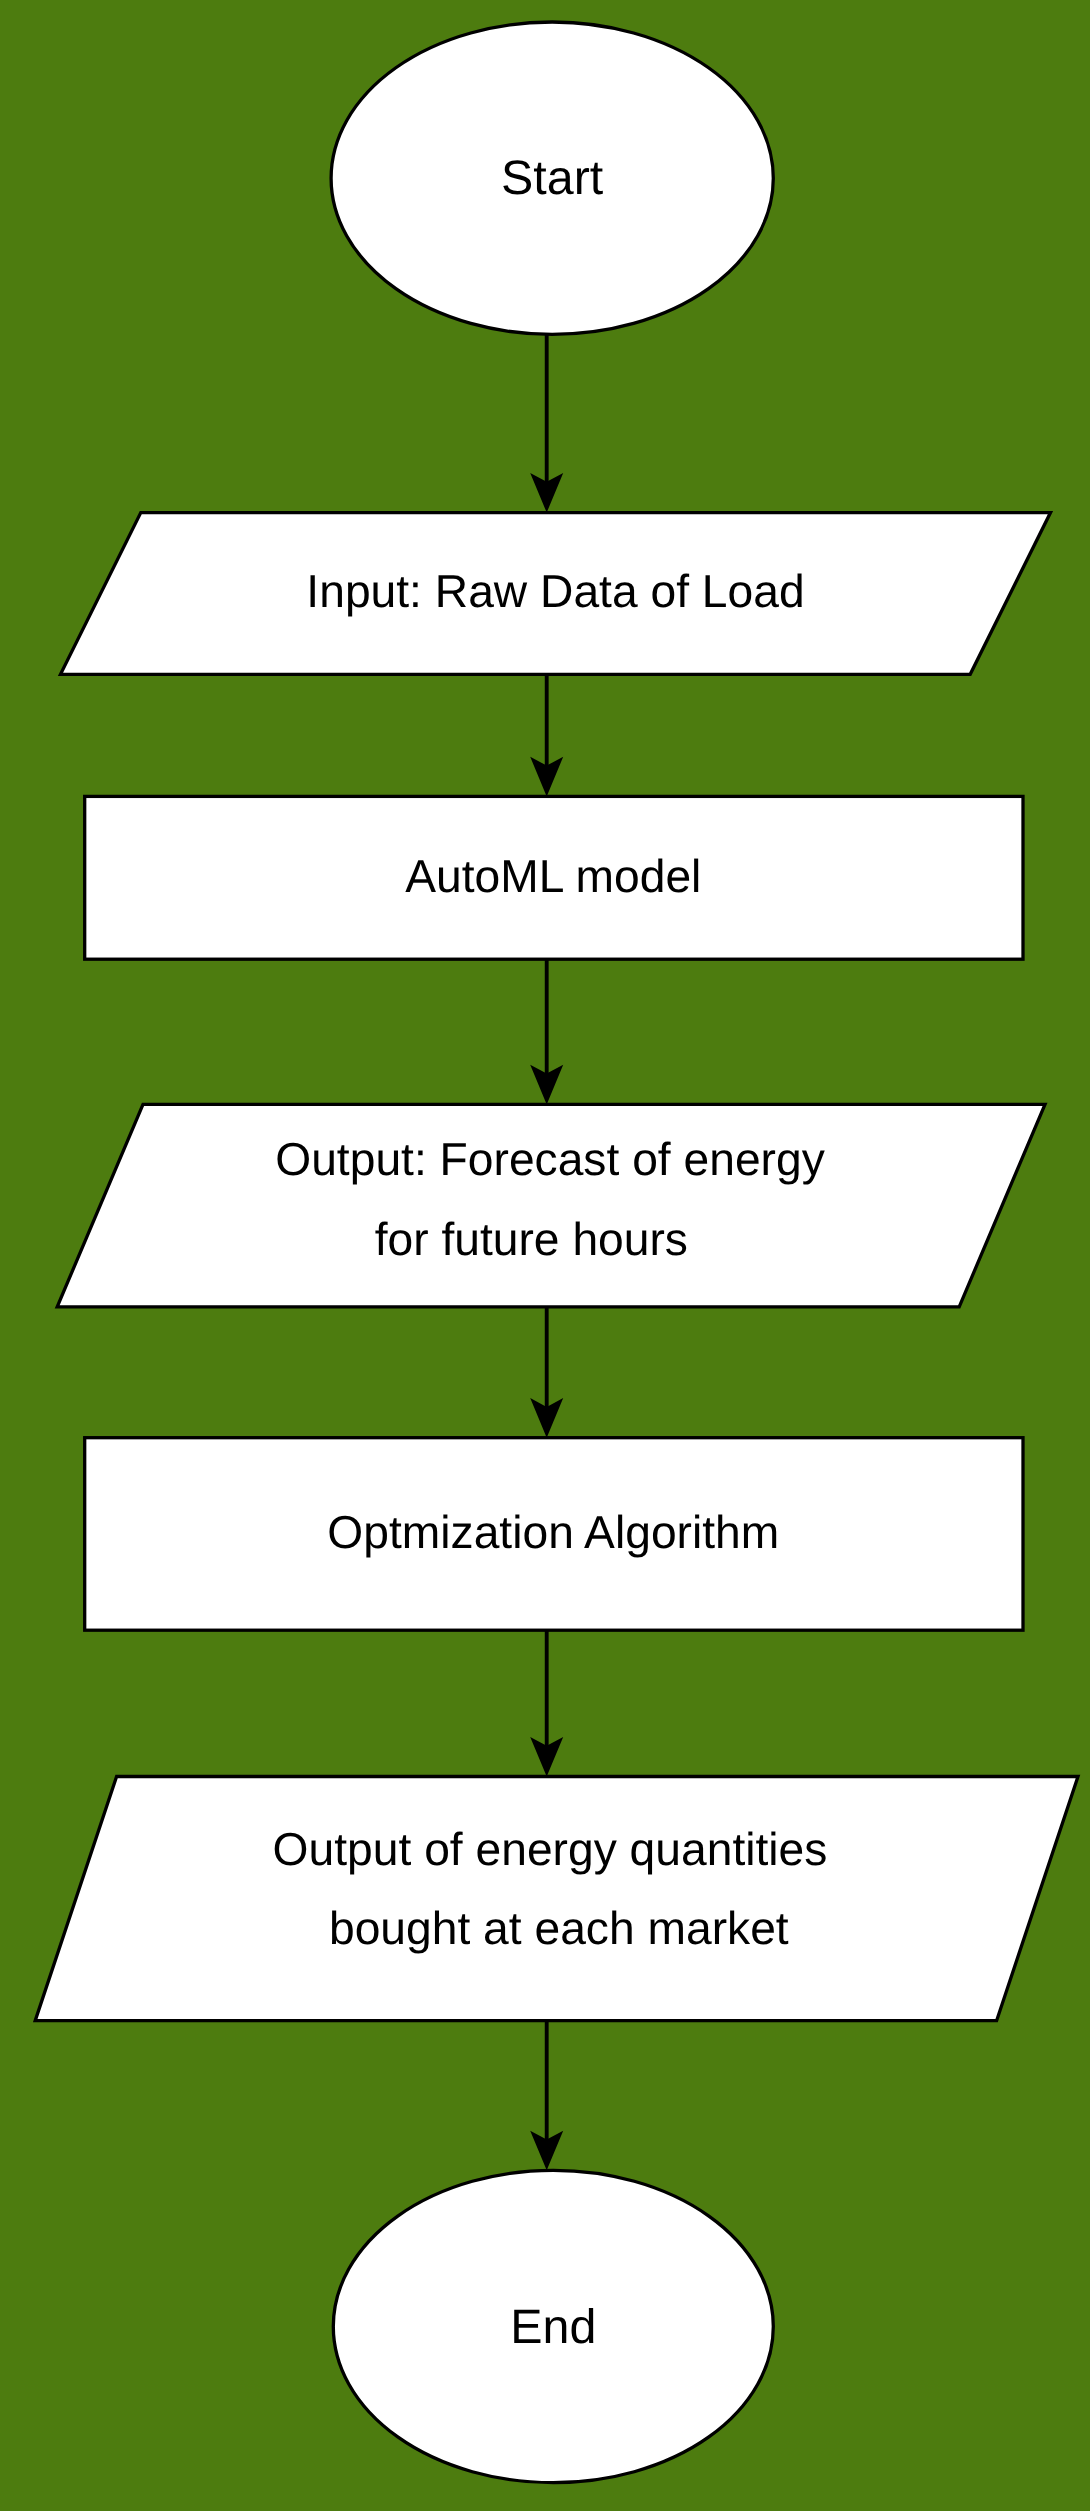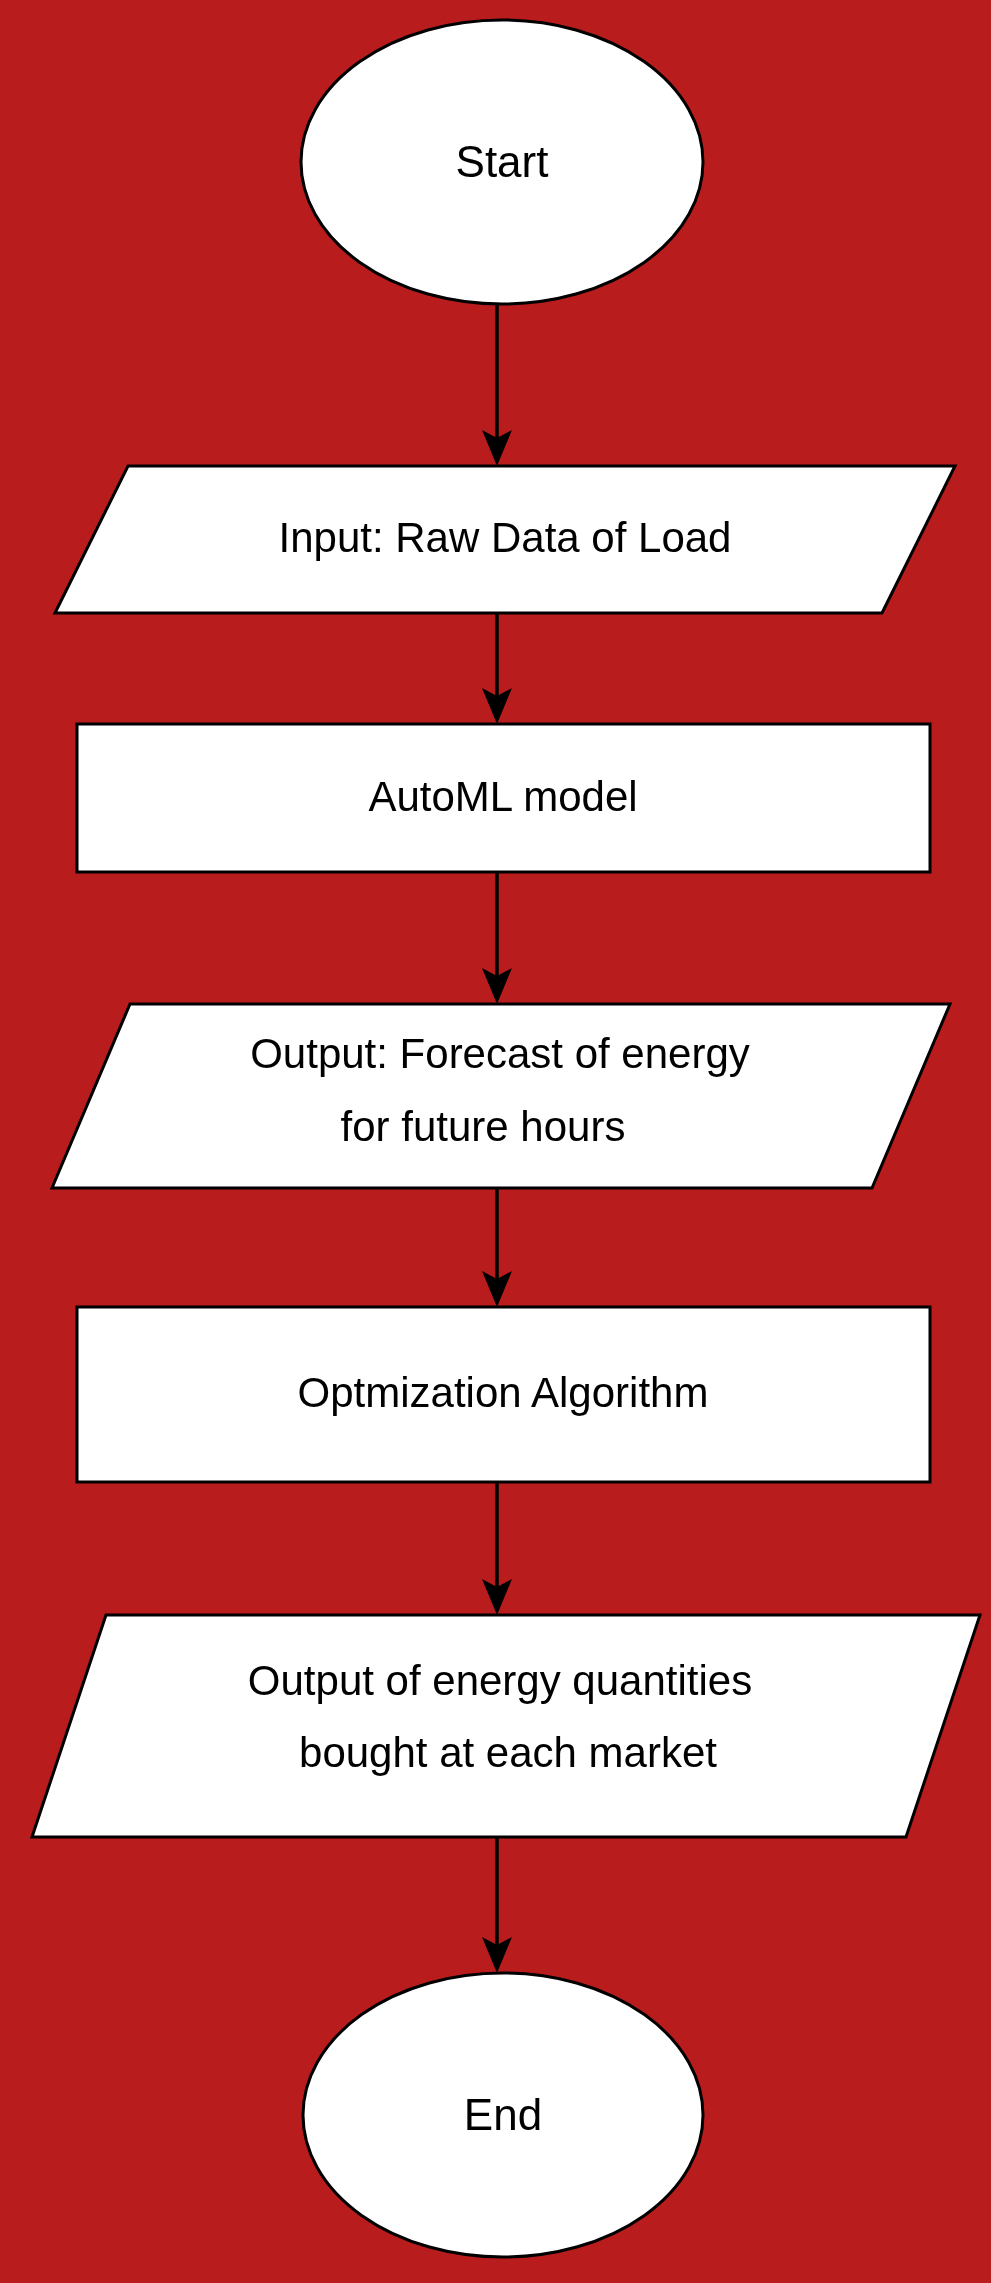--- a/index.html
+++ b/index.html
@@ -8,21 +8,21 @@
     padding: 0;
     background: #ffffff;
   }
   body {
     font-family: "Liberation Sans", sans-serif;
   }
   #flowchart-root {
     position: relative;
     width: 991px;
     height: 2283px;
-    background: #b91c1c;
+    background: #4d7c0f;
     overflow: hidden;
   }
   #flow-svg {
     position: absolute;
     top: 0;
     left: 0;
     width: 991px;
     height: 2283px;
     display: block;
   }

